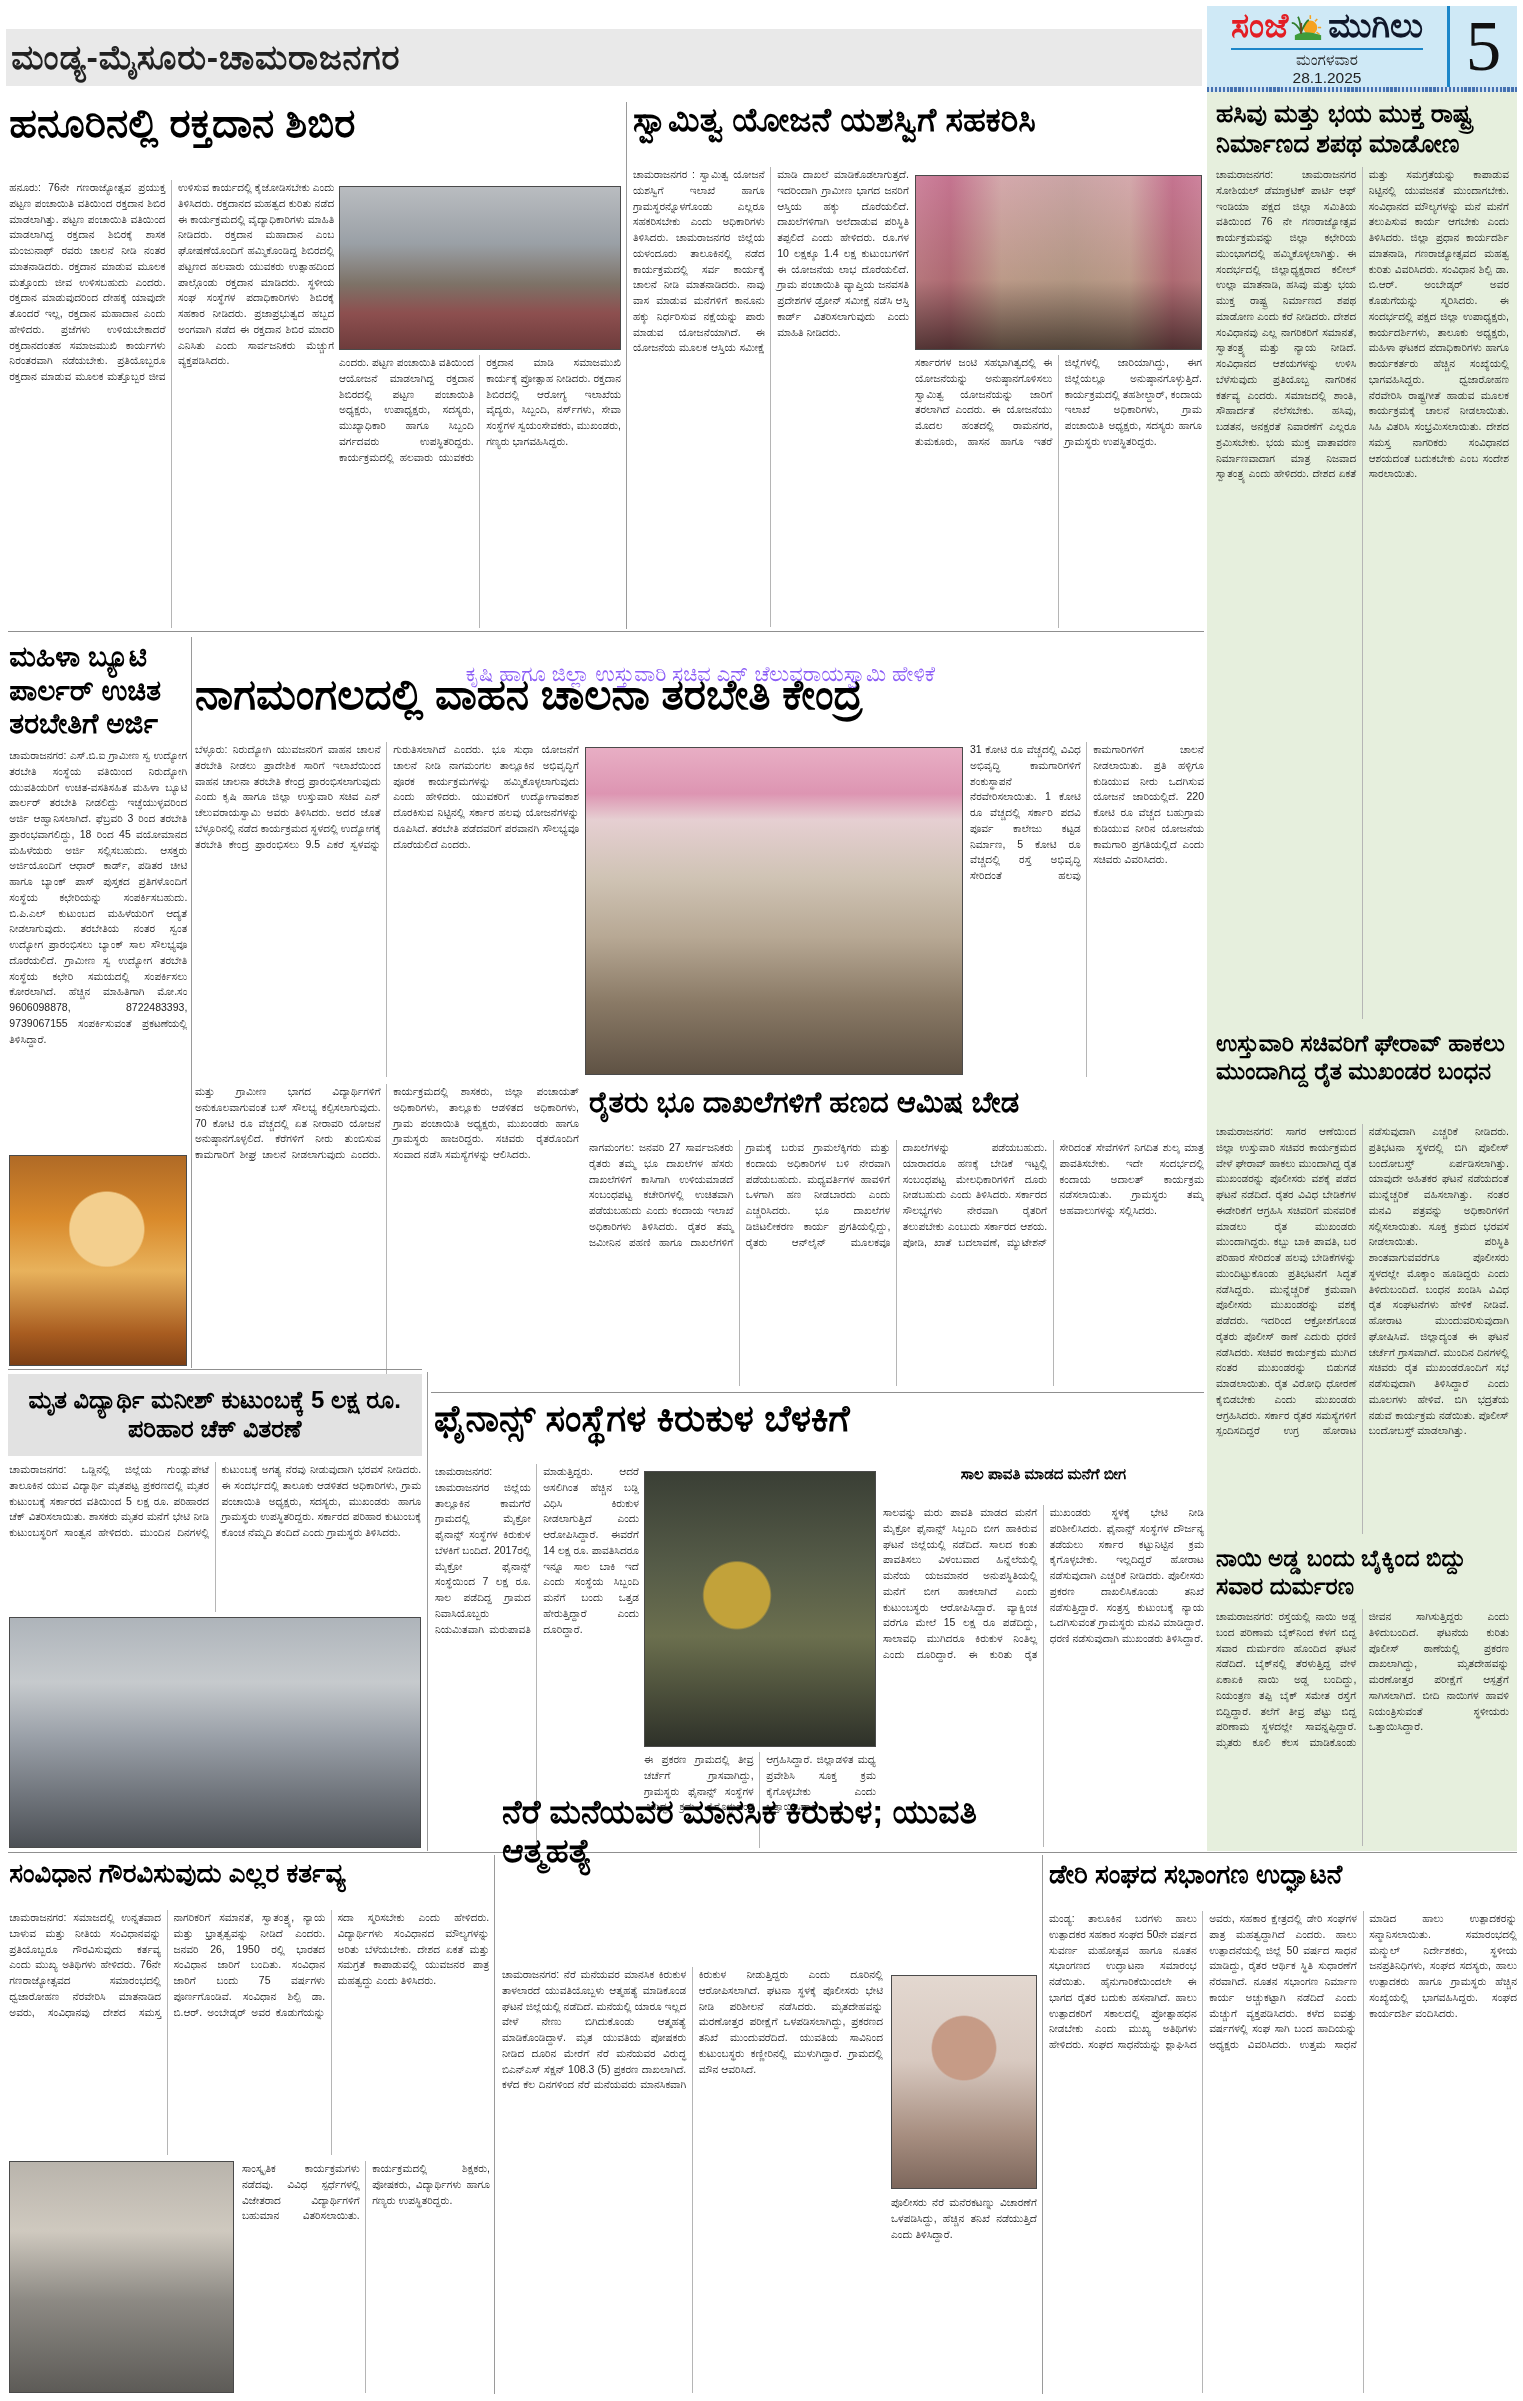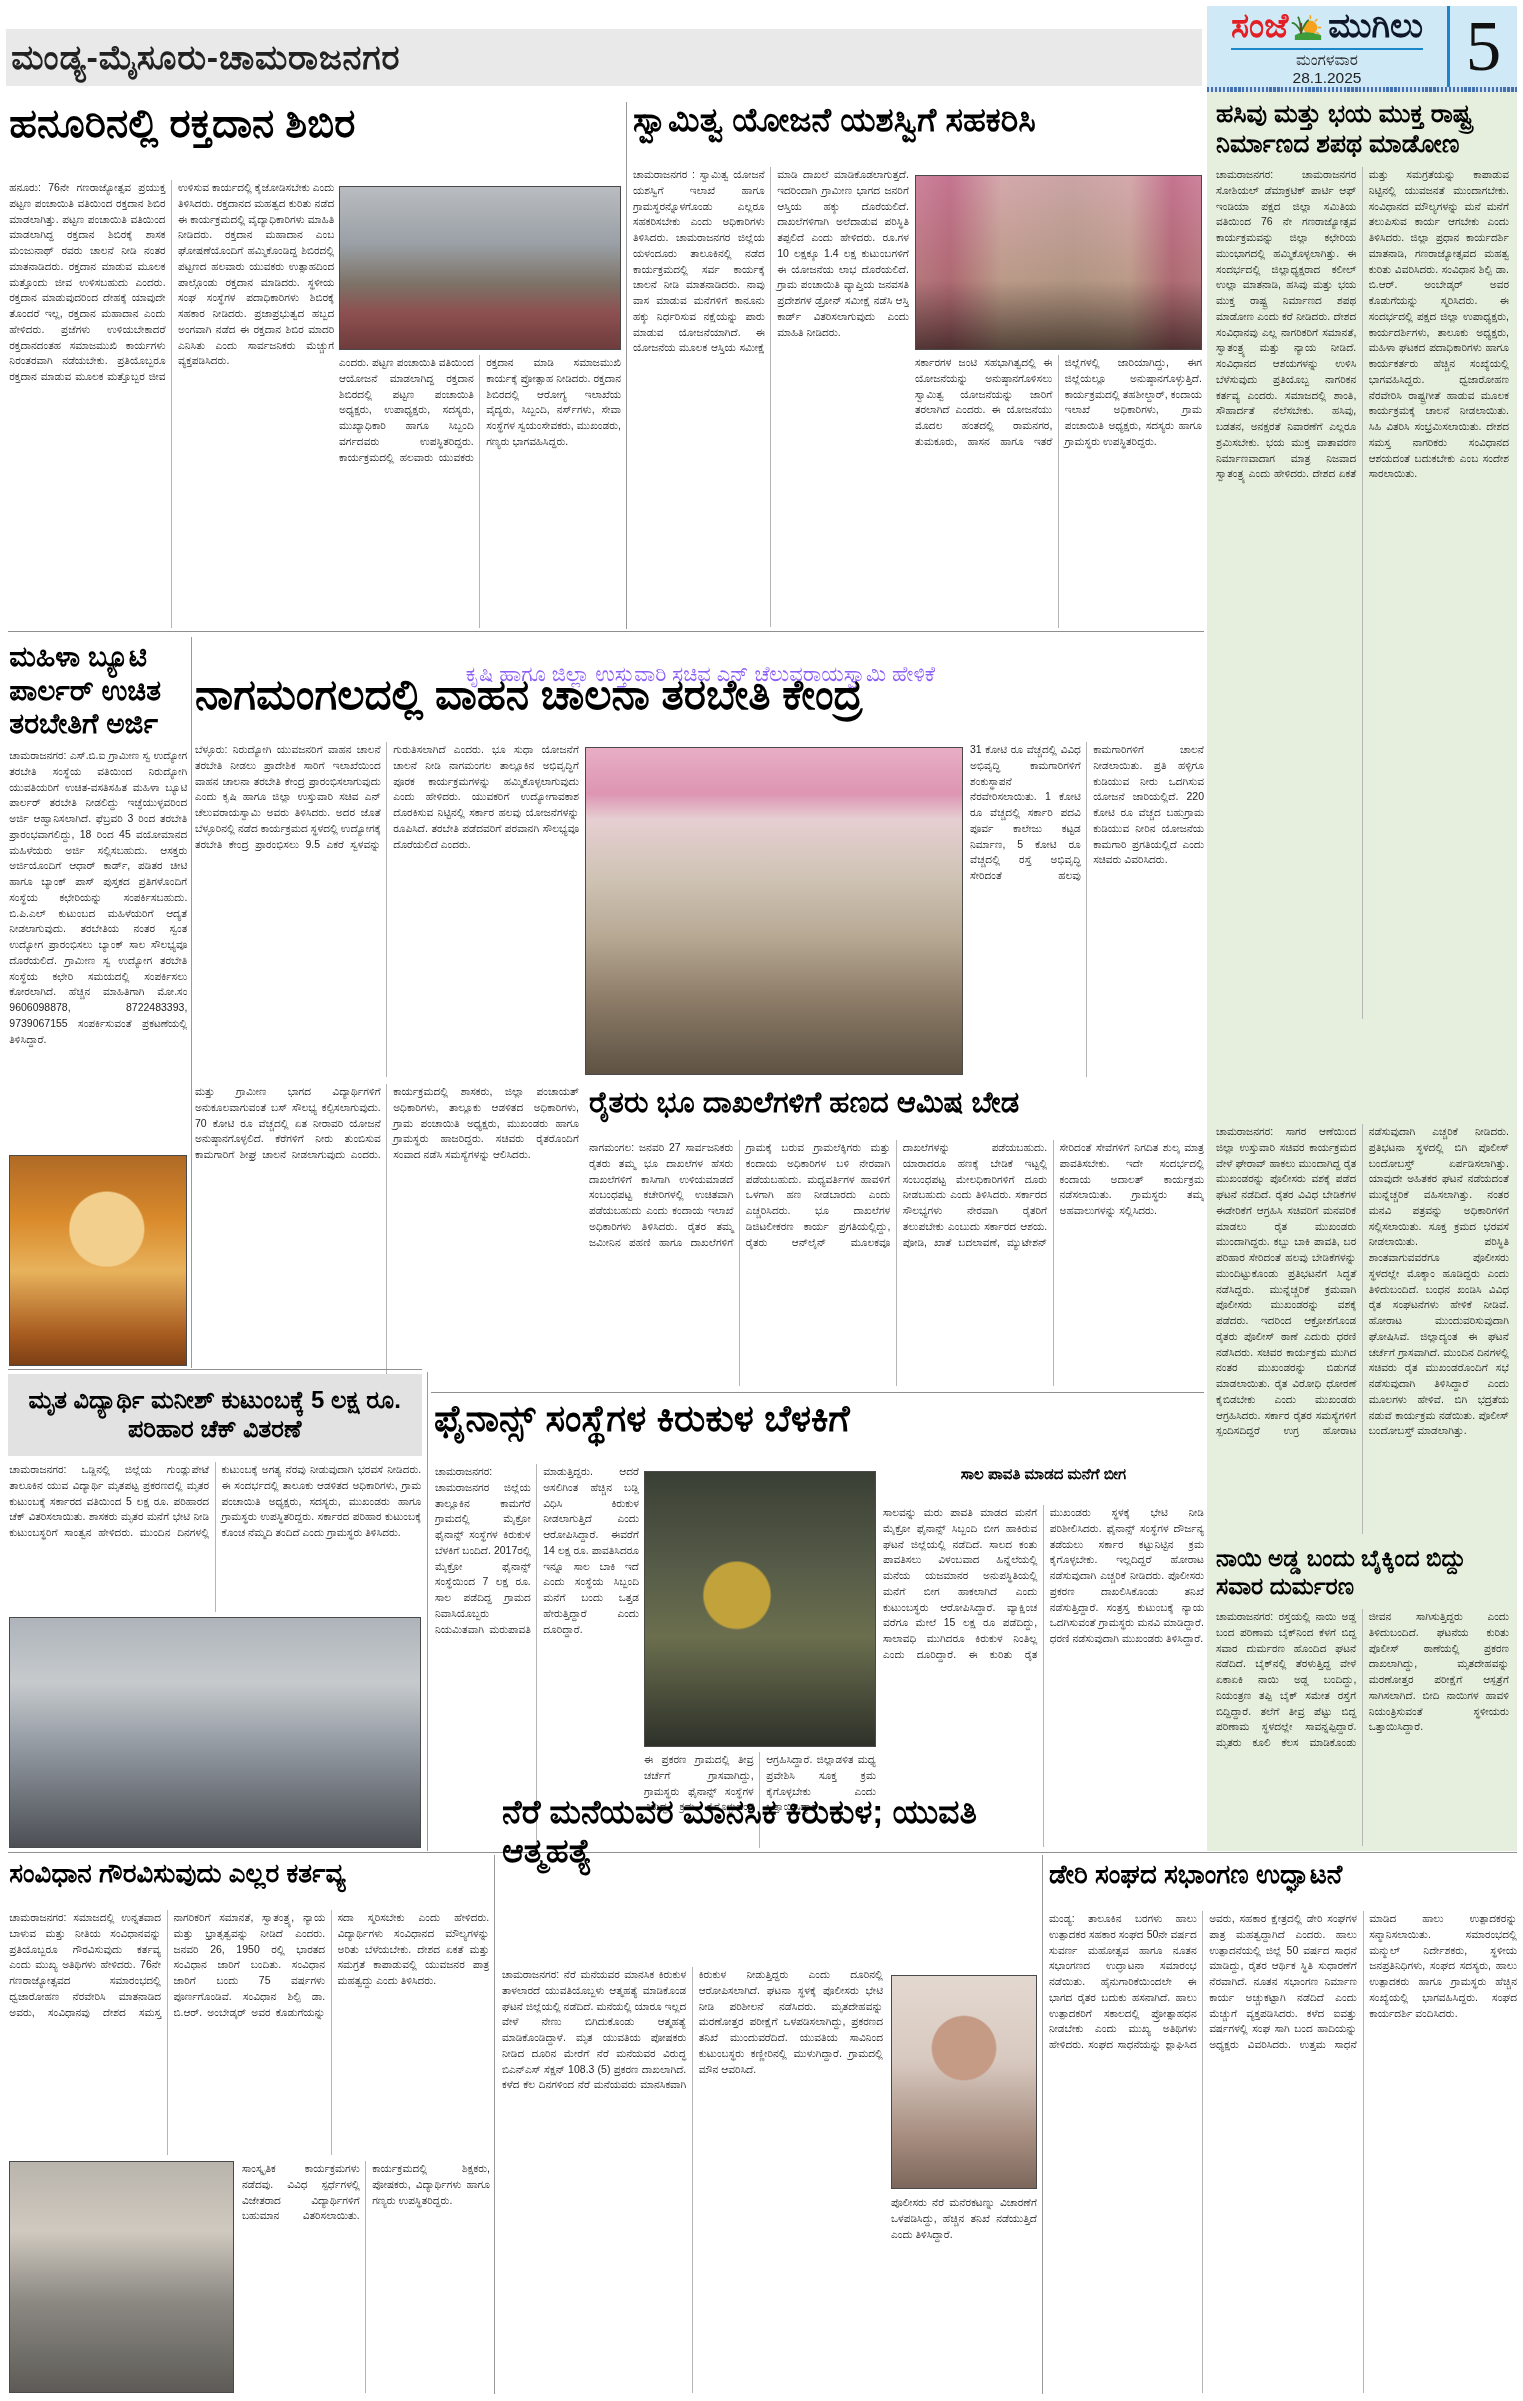--- a/index.html
+++ b/index.html
@@ -84,20 +84,21 @@
       linear-gradient(90deg,#e2a8bd 0%,#d894ad 12%,#e9d8cf 30%,#ddd2c6 55%,#e9d8cf 75%,#d894ad 90%,#e2a8bd 100%),
       linear-gradient(180deg,#e8c7d4 0%,#cdb6a8 60%,#5e5248 100%);background-blend-mode:multiply;"></div>
   <div class="abs body cols2" style="left:915px;top:355px;width:287px;height:273px;">ಸರ್ಕಾರಗಳ ಜಂಟಿ ಸಹಭಾಗಿತ್ವದಲ್ಲಿ ಈ ಯೋಜನೆಯನ್ನು ಅನುಷ್ಠಾನಗೊಳಿಸಲು ಸ್ವಾಮಿತ್ವ ಯೋಜನೆಯನ್ನು ಜಾರಿಗೆ ತರಲಾಗಿದೆ ಎಂದರು. ಈ ಯೋಜನೆಯು ಮೊದಲ ಹಂತದಲ್ಲಿ ರಾಮನಗರ, ತುಮಕೂರು, ಹಾಸನ ಹಾಗೂ ಇತರೆ ಜಿಲ್ಲೆಗಳಲ್ಲಿ ಜಾರಿಯಾಗಿದ್ದು, ಈಗ ಜಿಲ್ಲೆಯಲ್ಲೂ ಅನುಷ್ಠಾನಗೊಳ್ಳುತ್ತಿದೆ. ಕಾರ್ಯಕ್ರಮದಲ್ಲಿ ತಹಶೀಲ್ದಾರ್, ಕಂದಾಯ ಇಲಾಖೆ ಅಧಿಕಾರಿಗಳು, ಗ್ರಾಮ ಪಂಚಾಯಿತಿ ಅಧ್ಯಕ್ಷರು, ಸದಸ್ಯರು ಹಾಗೂ ಗ್ರಾಮಸ್ಥರು ಉಪಸ್ಥಿತರಿದ್ದರು.</div>
 
   <div class="abs greenbox" style="left:1207px;top:87px;width:310px;height:1764px;">
     <div class="dotbar"></div>
   </div>
   <div class="abs hl" style="left:1216px;top:99px;width:293px;font-size:25px;line-height:1.18;">ಹಸಿವು ಮತ್ತು ಭಯ ಮುಕ್ತ ರಾಷ್ಟ್ರ ನಿರ್ಮಾಣದ ಶಪಥ ಮಾಡೋಣ</div>
   <div class="abs body cols2" style="left:1216px;top:167px;width:293px;height:852px;">ಚಾಮರಾಜನಗರ: ಚಾಮರಾಜನಗರ ಸೋಶಿಯಲ್ ಡೆಮಾಕ್ರಟಿಕ್ ಪಾರ್ಟಿ ಆಫ್ ಇಂಡಿಯಾ ಪಕ್ಷದ ಜಿಲ್ಲಾ ಸಮಿತಿಯ ವತಿಯಿಂದ 76 ನೇ ಗಣರಾಜ್ಯೋತ್ಸವ ಕಾರ್ಯಕ್ರಮವನ್ನು ಜಿಲ್ಲಾ ಕಛೇರಿಯ ಮುಂಭಾಗದಲ್ಲಿ ಹಮ್ಮಿಕೊಳ್ಳಲಾಗಿತ್ತು. ಈ ಸಂದರ್ಭದಲ್ಲಿ ಜಿಲ್ಲಾಧ್ಯಕ್ಷರಾದ ಕಲೀಲ್ ಉಲ್ಲಾ ಮಾತನಾಡಿ, ಹಸಿವು ಮತ್ತು ಭಯ ಮುಕ್ತ ರಾಷ್ಟ್ರ ನಿರ್ಮಾಣದ ಶಪಥ ಮಾಡೋಣ ಎಂದು ಕರೆ ನೀಡಿದರು. ದೇಶದ ಸಂವಿಧಾನವು ಎಲ್ಲ ನಾಗರಿಕರಿಗೆ ಸಮಾನತೆ, ಸ್ವಾತಂತ್ರ್ಯ ಮತ್ತು ನ್ಯಾಯ ನೀಡಿದೆ. ಸಂವಿಧಾನದ ಆಶಯಗಳನ್ನು ಉಳಿಸಿ ಬೆಳೆಸುವುದು ಪ್ರತಿಯೊಬ್ಬ ನಾಗರಿಕನ ಕರ್ತವ್ಯ ಎಂದರು. ಸಮಾಜದಲ್ಲಿ ಶಾಂತಿ, ಸೌಹಾರ್ದತೆ ನೆಲೆಸಬೇಕು. ಹಸಿವು, ಬಡತನ, ಅನಕ್ಷರತೆ ನಿವಾರಣೆಗೆ ಎಲ್ಲರೂ ಶ್ರಮಿಸಬೇಕು. ಭಯ ಮುಕ್ತ ವಾತಾವರಣ ನಿರ್ಮಾಣವಾದಾಗ ಮಾತ್ರ ನಿಜವಾದ ಸ್ವಾತಂತ್ರ್ಯ ಎಂದು ಹೇಳಿದರು. ದೇಶದ ಏಕತೆ ಮತ್ತು ಸಮಗ್ರತೆಯನ್ನು ಕಾಪಾಡುವ ನಿಟ್ಟಿನಲ್ಲಿ ಯುವಜನತೆ ಮುಂದಾಗಬೇಕು. ಸಂವಿಧಾನದ ಮೌಲ್ಯಗಳನ್ನು ಮನೆ ಮನೆಗೆ ತಲುಪಿಸುವ ಕಾರ್ಯ ಆಗಬೇಕು ಎಂದು ತಿಳಿಸಿದರು. ಜಿಲ್ಲಾ ಪ್ರಧಾನ ಕಾರ್ಯದರ್ಶಿ ಮಾತನಾಡಿ, ಗಣರಾಜ್ಯೋತ್ಸವದ ಮಹತ್ವ ಕುರಿತು ವಿವರಿಸಿದರು. ಸಂವಿಧಾನ ಶಿಲ್ಪಿ ಡಾ. ಬಿ.ಆರ್. ಅಂಬೇಡ್ಕರ್ ಅವರ ಕೊಡುಗೆಯನ್ನು ಸ್ಮರಿಸಿದರು. ಈ ಸಂದರ್ಭದಲ್ಲಿ ಪಕ್ಷದ ಜಿಲ್ಲಾ ಉಪಾಧ್ಯಕ್ಷರು, ಕಾರ್ಯದರ್ಶಿಗಳು, ತಾಲೂಕು ಅಧ್ಯಕ್ಷರು, ಮಹಿಳಾ ಘಟಕದ ಪದಾಧಿಕಾರಿಗಳು ಹಾಗೂ ಕಾರ್ಯಕರ್ತರು ಹೆಚ್ಚಿನ ಸಂಖ್ಯೆಯಲ್ಲಿ ಭಾಗವಹಿಸಿದ್ದರು. ಧ್ವಜಾರೋಹಣ ನೆರವೇರಿಸಿ ರಾಷ್ಟ್ರಗೀತೆ ಹಾಡುವ ಮೂಲಕ ಕಾರ್ಯಕ್ರಮಕ್ಕೆ ಚಾಲನೆ ನೀಡಲಾಯಿತು. ಸಿಹಿ ವಿತರಿಸಿ ಸಂಭ್ರಮಿಸಲಾಯಿತು. ದೇಶದ ಸಮಸ್ತ ನಾಗರಿಕರು ಸಂವಿಧಾನದ ಆಶಯದಂತೆ ಬದುಕಬೇಕು ಎಂಬ ಸಂದೇಶ ಸಾರಲಾಯಿತು.</div>
 
+  <div class="abs hl" style="left:1216px;top:1030px;width:293px;font-size:23px;line-height:1.2;">ಉಸ್ತುವಾರಿ ಸಚಿವರಿಗೆ ಘೇರಾವ್ ಹಾಕಲು ಮುಂದಾಗಿದ್ದ ರೈತ ಮುಖಂಡರ ಬಂಧನ</div>
   <div class="abs body cols2" style="left:1216px;top:1124px;width:293px;height:410px;">ಚಾಮರಾಜನಗರ: ಸಾಗರ ಆಣೆಯಿಂದ ಜಿಲ್ಲಾ ಉಸ್ತುವಾರಿ ಸಚಿವರ ಕಾರ್ಯಕ್ರಮದ ವೇಳೆ ಘೇರಾವ್ ಹಾಕಲು ಮುಂದಾಗಿದ್ದ ರೈತ ಮುಖಂಡರನ್ನು ಪೊಲೀಸರು ವಶಕ್ಕೆ ಪಡೆದ ಘಟನೆ ನಡೆದಿದೆ. ರೈತರ ವಿವಿಧ ಬೇಡಿಕೆಗಳ ಈಡೇರಿಕೆಗೆ ಆಗ್ರಹಿಸಿ ಸಚಿವರಿಗೆ ಮನವರಿಕೆ ಮಾಡಲು ರೈತ ಮುಖಂಡರು ಮುಂದಾಗಿದ್ದರು. ಕಬ್ಬು ಬಾಕಿ ಪಾವತಿ, ಬರ ಪರಿಹಾರ ಸೇರಿದಂತೆ ಹಲವು ಬೇಡಿಕೆಗಳನ್ನು ಮುಂದಿಟ್ಟುಕೊಂಡು ಪ್ರತಿಭಟನೆಗೆ ಸಿದ್ಧತೆ ನಡೆಸಿದ್ದರು. ಮುನ್ನೆಚ್ಚರಿಕೆ ಕ್ರಮವಾಗಿ ಪೊಲೀಸರು ಮುಖಂಡರನ್ನು ವಶಕ್ಕೆ ಪಡೆದರು. ಇದರಿಂದ ಆಕ್ರೋಶಗೊಂಡ ರೈತರು ಪೊಲೀಸ್ ಠಾಣೆ ಎದುರು ಧರಣಿ ನಡೆಸಿದರು. ಸಚಿವರ ಕಾರ್ಯಕ್ರಮ ಮುಗಿದ ನಂತರ ಮುಖಂಡರನ್ನು ಬಿಡುಗಡೆ ಮಾಡಲಾಯಿತು. ರೈತ ವಿರೋಧಿ ಧೋರಣೆ ಕೈಬಿಡಬೇಕು ಎಂದು ಮುಖಂಡರು ಆಗ್ರಹಿಸಿದರು. ಸರ್ಕಾರ ರೈತರ ಸಮಸ್ಯೆಗಳಿಗೆ ಸ್ಪಂದಿಸದಿದ್ದರೆ ಉಗ್ರ ಹೋರಾಟ ನಡೆಸುವುದಾಗಿ ಎಚ್ಚರಿಕೆ ನೀಡಿದರು. ಪ್ರತಿಭಟನಾ ಸ್ಥಳದಲ್ಲಿ ಬಿಗಿ ಪೊಲೀಸ್ ಬಂದೋಬಸ್ತ್ ಏರ್ಪಡಿಸಲಾಗಿತ್ತು. ಯಾವುದೇ ಅಹಿತಕರ ಘಟನೆ ನಡೆಯದಂತೆ ಮುನ್ನೆಚ್ಚರಿಕೆ ವಹಿಸಲಾಗಿತ್ತು. ನಂತರ ಮನವಿ ಪತ್ರವನ್ನು ಅಧಿಕಾರಿಗಳಿಗೆ ಸಲ್ಲಿಸಲಾಯಿತು. ಸೂಕ್ತ ಕ್ರಮದ ಭರವಸೆ ನೀಡಲಾಯಿತು. ಪರಿಸ್ಥಿತಿ ಶಾಂತವಾಗುವವರೆಗೂ ಪೊಲೀಸರು ಸ್ಥಳದಲ್ಲೇ ಮೊಕ್ಕಾಂ ಹೂಡಿದ್ದರು ಎಂದು ತಿಳಿದುಬಂದಿದೆ. ಬಂಧನ ಖಂಡಿಸಿ ವಿವಿಧ ರೈತ ಸಂಘಟನೆಗಳು ಹೇಳಿಕೆ ನೀಡಿವೆ. ಹೋರಾಟ ಮುಂದುವರಿಸುವುದಾಗಿ ಘೋಷಿಸಿವೆ. ಜಿಲ್ಲಾದ್ಯಂತ ಈ ಘಟನೆ ಚರ್ಚೆಗೆ ಗ್ರಾಸವಾಗಿದೆ. ಮುಂದಿನ ದಿನಗಳಲ್ಲಿ ಸಚಿವರು ರೈತ ಮುಖಂಡರೊಂದಿಗೆ ಸಭೆ ನಡೆಸುವುದಾಗಿ ತಿಳಿಸಿದ್ದಾರೆ ಎಂದು ಮೂಲಗಳು ಹೇಳಿವೆ. ಬಿಗಿ ಭದ್ರತೆಯ ನಡುವೆ ಕಾರ್ಯಕ್ರಮ ನಡೆಯಿತು. ಪೊಲೀಸ್ ಬಂದೋಬಸ್ತ್ ಮಾಡಲಾಗಿತ್ತು.</div>
 
   <div class="abs hl" style="left:1216px;top:1545px;width:293px;font-size:23px;line-height:1.2;">ನಾಯಿ ಅಡ್ಡ ಬಂದು ಬೈಕ್ಕಿಂದ ಬಿದ್ದು ಸವಾರ ದುರ್ಮರಣ</div>
   <div class="abs body cols2" style="left:1216px;top:1609px;width:293px;height:237px;">ಚಾಮರಾಜನಗರ: ರಸ್ತೆಯಲ್ಲಿ ನಾಯಿ ಅಡ್ಡ ಬಂದ ಪರಿಣಾಮ ಬೈಕ್‌ನಿಂದ ಕೆಳಗೆ ಬಿದ್ದ ಸವಾರ ದುರ್ಮರಣ ಹೊಂದಿದ ಘಟನೆ ನಡೆದಿದೆ. ಬೈಕ್‌ನಲ್ಲಿ ತೆರಳುತ್ತಿದ್ದ ವೇಳೆ ಏಕಾಏಕಿ ನಾಯಿ ಅಡ್ಡ ಬಂದಿದ್ದು, ನಿಯಂತ್ರಣ ತಪ್ಪಿ ಬೈಕ್ ಸಮೇತ ರಸ್ತೆಗೆ ಬಿದ್ದಿದ್ದಾರೆ. ತಲೆಗೆ ತೀವ್ರ ಪೆಟ್ಟು ಬಿದ್ದ ಪರಿಣಾಮ ಸ್ಥಳದಲ್ಲೇ ಸಾವನ್ನಪ್ಪಿದ್ದಾರೆ. ಮೃತರು ಕೂಲಿ ಕೆಲಸ ಮಾಡಿಕೊಂಡು ಜೀವನ ಸಾಗಿಸುತ್ತಿದ್ದರು ಎಂದು ತಿಳಿದುಬಂದಿದೆ. ಘಟನೆಯ ಕುರಿತು ಪೊಲೀಸ್ ಠಾಣೆಯಲ್ಲಿ ಪ್ರಕರಣ ದಾಖಲಾಗಿದ್ದು, ಮೃತದೇಹವನ್ನು ಮರಣೋತ್ತರ ಪರೀಕ್ಷೆಗೆ ಆಸ್ಪತ್ರೆಗೆ ಸಾಗಿಸಲಾಗಿದೆ. ಬೀದಿ ನಾಯಿಗಳ ಹಾವಳಿ ನಿಯಂತ್ರಿಸುವಂತೆ ಸ್ಥಳೀಯರು ಒತ್ತಾಯಿಸಿದ್ದಾರೆ.</div>
 
   <div class="abs hr" style="left:7.7px;top:631px;width:1196px;"></div>
 
   <div class="abs hl" style="left:9.3px;top:640px;width:178px;font-size:28px;line-height:1.2;">ಮಹಿಳಾ ಬ್ಯೂಟಿ ಪಾರ್ಲರ್ ಉಚಿತ ತರಬೇತಿಗೆ ಅರ್ಜಿ</div>
   <div class="abs body cols1" style="left:9.3px;top:748px;width:178px;height:403px;">ಚಾಮರಾಜನಗರ: ಎಸ್.ಬಿ.ಐ ಗ್ರಾಮೀಣ ಸ್ವ ಉದ್ಯೋಗ ತರಬೇತಿ ಸಂಸ್ಥೆಯ ವತಿಯಿಂದ ನಿರುದ್ಯೋಗಿ ಯುವತಿಯರಿಗೆ ಉಚಿತ-ವಸತಿಸಹಿತ ಮಹಿಳಾ ಬ್ಯೂಟಿ ಪಾರ್ಲರ್ ತರಬೇತಿ ನೀಡಲಿದ್ದು ಇಚ್ಛೆಯುಳ್ಳವರಿಂದ ಅರ್ಜಿ ಆಹ್ವಾನಿಸಲಾಗಿದೆ. ಫೆಬ್ರವರಿ 3 ರಿಂದ ತರಬೇತಿ ಪ್ರಾರಂಭವಾಗಲಿದ್ದು, 18 ರಿಂದ 45 ವಯೋಮಾನದ ಮಹಿಳೆಯರು ಅರ್ಜಿ ಸಲ್ಲಿಸಬಹುದು. ಆಸಕ್ತರು ಅರ್ಜಿಯೊಂದಿಗೆ ಆಧಾರ್ ಕಾರ್ಡ್, ಪಡಿತರ ಚೀಟಿ ಹಾಗೂ ಬ್ಯಾಂಕ್ ಪಾಸ್ ಪುಸ್ತಕದ ಪ್ರತಿಗಳೊಂದಿಗೆ ಸಂಸ್ಥೆಯ ಕಛೇರಿಯನ್ನು ಸಂಪರ್ಕಿಸಬಹುದು. ಬಿ.ಪಿ.ಎಲ್ ಕುಟುಂಬದ ಮಹಿಳೆಯರಿಗೆ ಆದ್ಯತೆ ನೀಡಲಾಗುವುದು. ತರಬೇತಿಯ ನಂತರ ಸ್ವಂತ ಉದ್ಯೋಗ ಪ್ರಾರಂಭಿಸಲು ಬ್ಯಾಂಕ್ ಸಾಲ ಸೌಲಭ್ಯವೂ ದೊರೆಯಲಿದೆ. ಗ್ರಾಮೀಣ ಸ್ವ ಉದ್ಯೋಗ ತರಬೇತಿ ಸಂಸ್ಥೆಯ ಕಛೇರಿ ಸಮಯದಲ್ಲಿ ಸಂಪರ್ಕಿಸಲು ಕೋರಲಾಗಿದೆ. ಹೆಚ್ಚಿನ ಮಾಹಿತಿಗಾಗಿ ಮೋ.ಸಂ 9606098878, 8722483393, 9739067155 ಸಂಪರ್ಕಿಸುವಂತೆ ಪ್ರಕಟಣೆಯಲ್ಲಿ ತಿಳಿಸಿದ್ದಾರೆ.</div>
   <div class="abs photo" style="left:9.3px;top:1155px;width:178px;height:211px;background:

